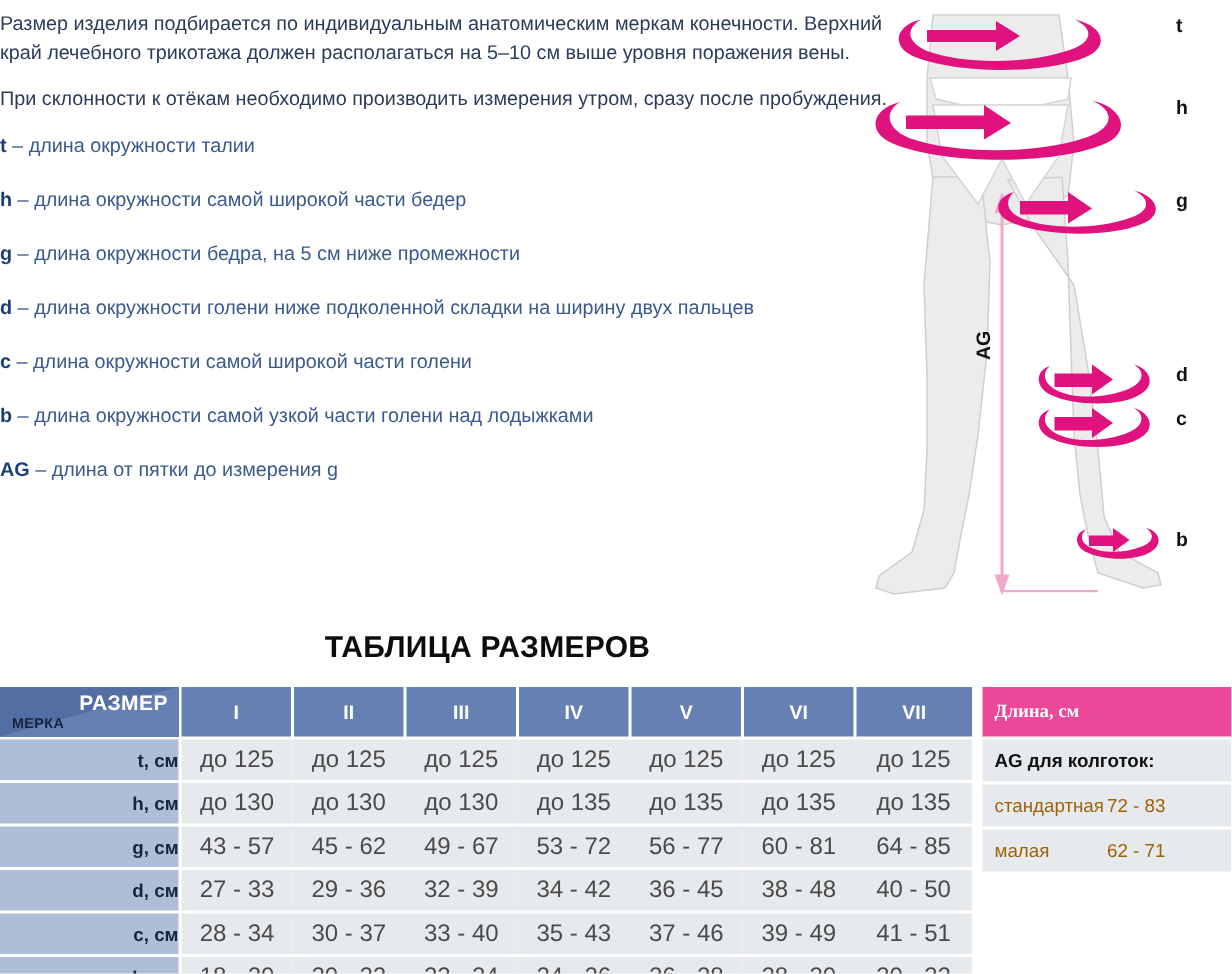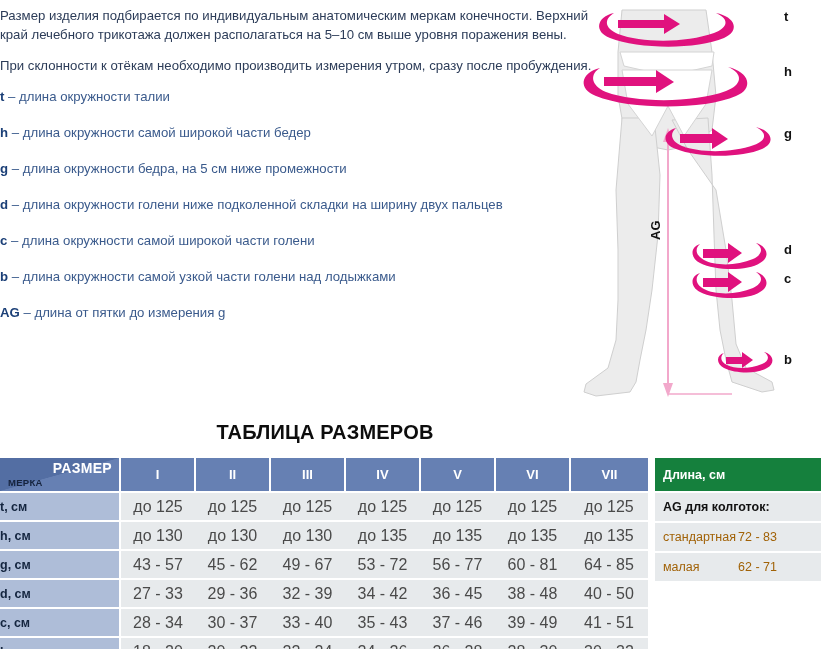--- a/index.html
+++ b/index.html
@@ -126,21 +126,21 @@
   }
   .corner-cell .corner-merka{
     position:absolute;left:8px;bottom:3px;
     font-size:9.5px;font-weight:bold;color:#15233d;letter-spacing:.3px;
   }
   .main-table tbody th{
     background:#aebdd8;
     color:#14253f;
     font-weight:bold;
     font-size:12.5px;
-    text-align:left;
+    text-align:right;
     border-bottom:2px solid #fff;
     border-right:2px solid #fff;
   }
   .main-table tbody td{
     background:#e7eaec;
     color:#4a4a4a;
     border-bottom:2px solid #fff;
     font-size:16px;
   }
   .main-table tbody tr:last-child th,
@@ -148,28 +148,29 @@
 
   
   .side-table{
     position:absolute;
     left:655px;top:458px;
     width:166px;
     border-collapse:collapse;
     table-layout:fixed;
   }
   .side-table th{
-    background:#15803d;
+    background:#ec4899;
     color:#fff;
     font-weight:bold;
     font-size:12.5px;
     text-align:left;
     padding:0 0 0 8px;
     height:33px;
     border-bottom:2px solid #fff;
+    font-family:Liberation Serif, serif;
   }
   .side-table td{
     background:#e7eaec;
     color:#a16207;
     font-size:12.5px;
     height:28px;
     padding:0 0 0 8px;
     border-bottom:2px solid #fff;
   }
   .side-table td.valcol{text-align:left;padding-left:0;width:62px;}

